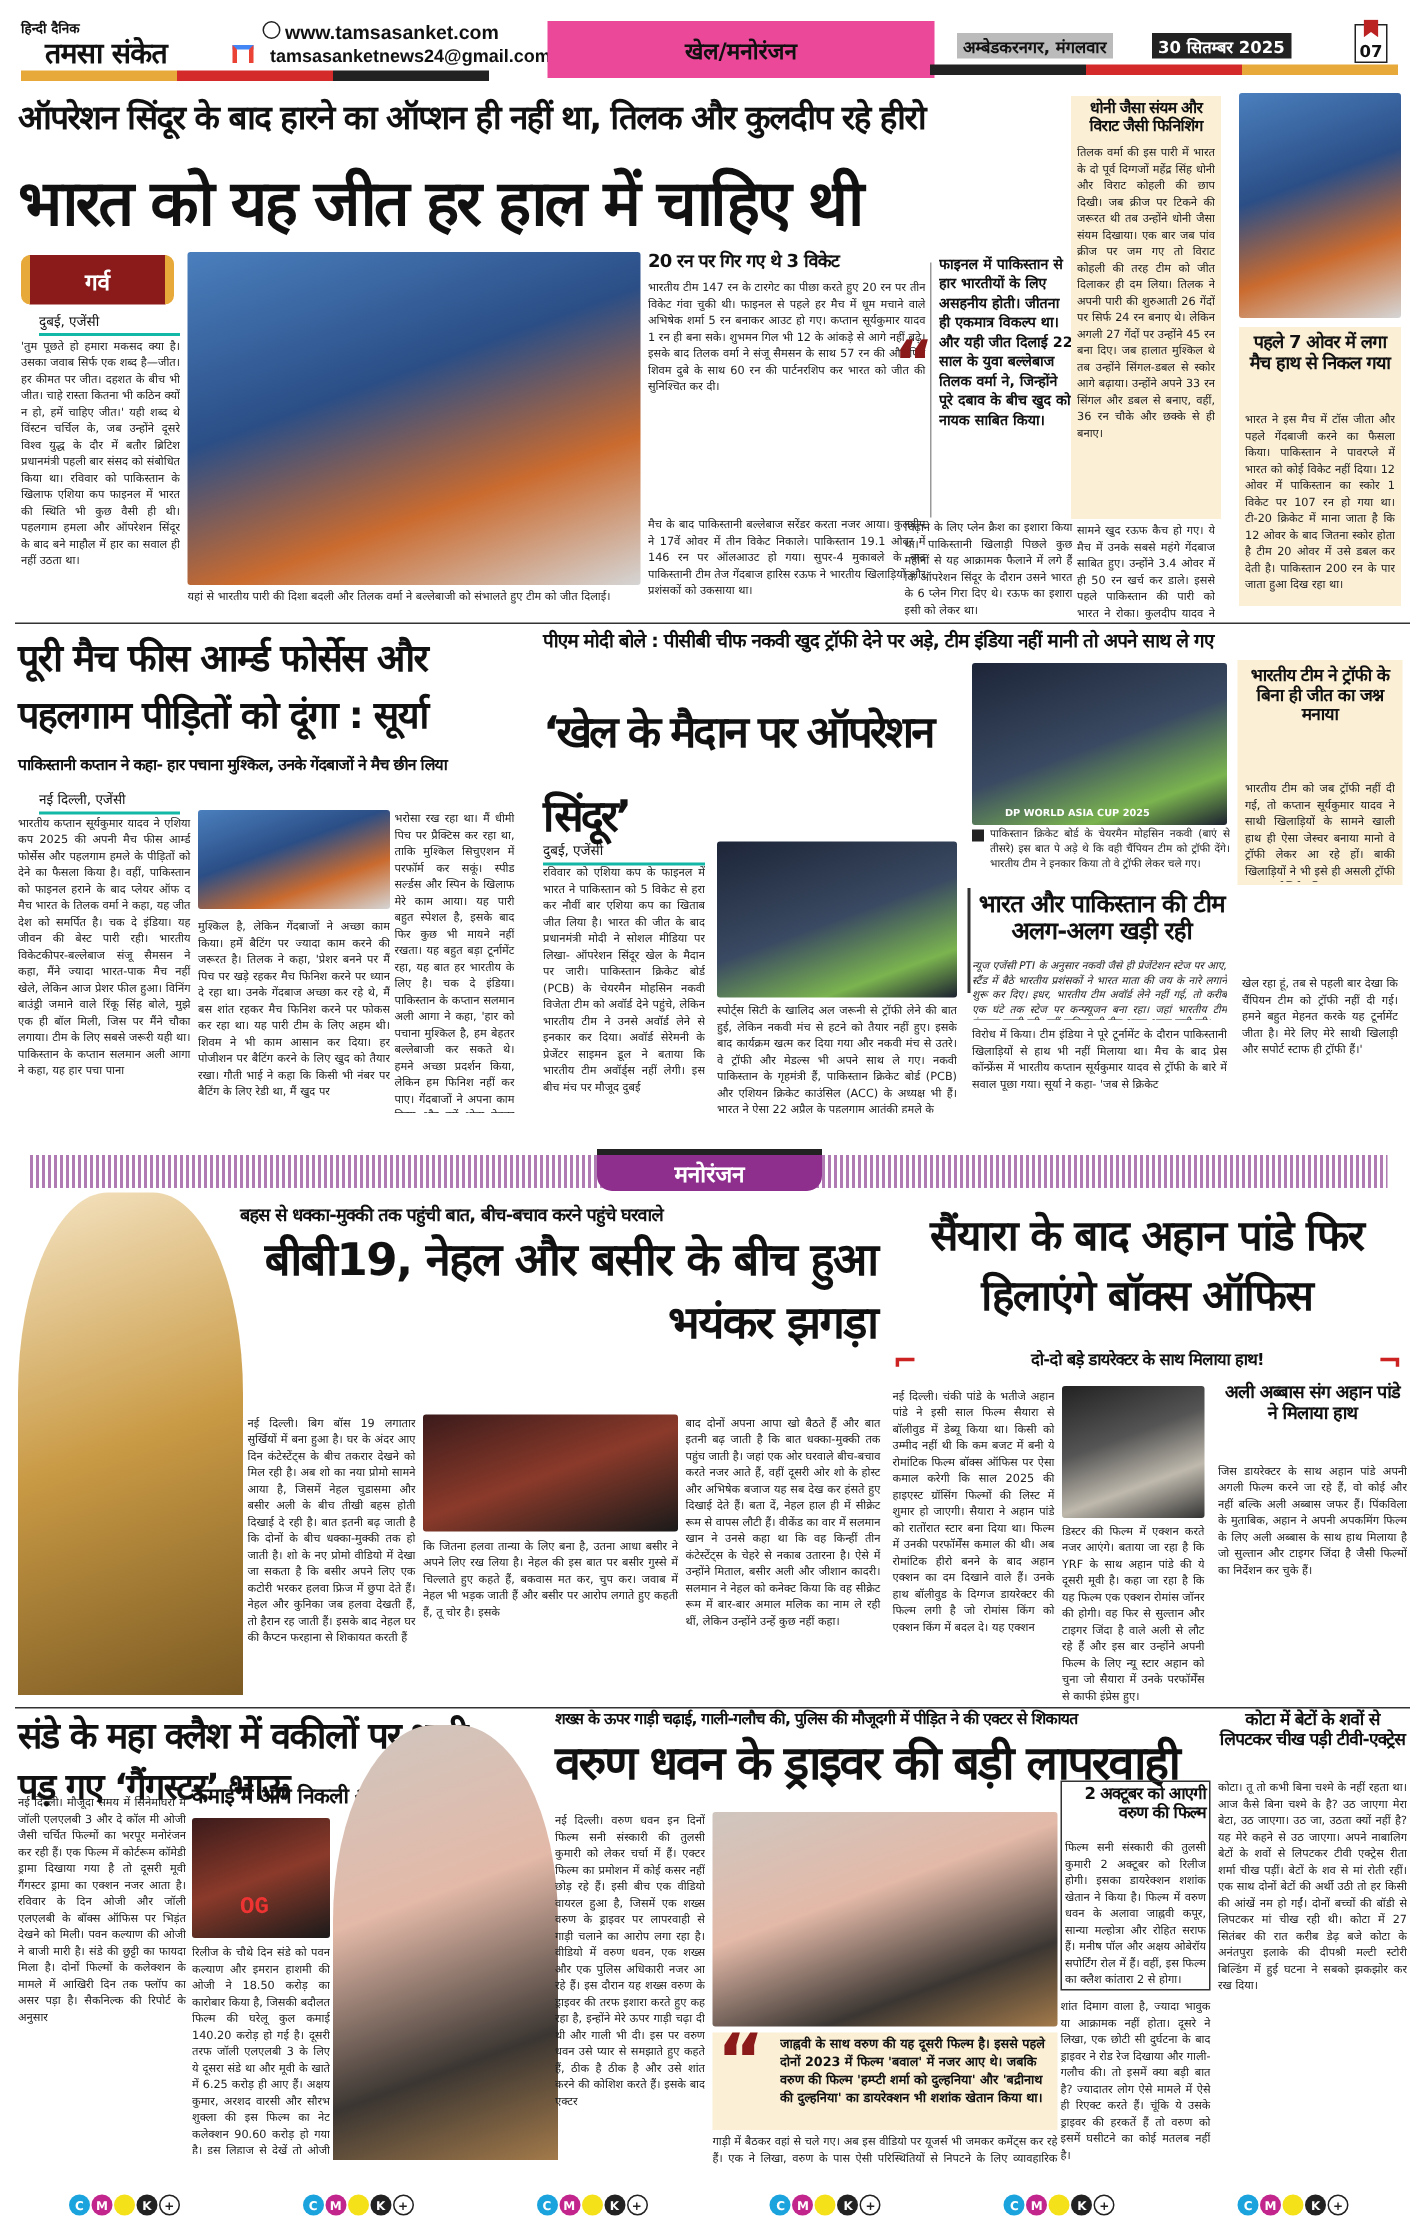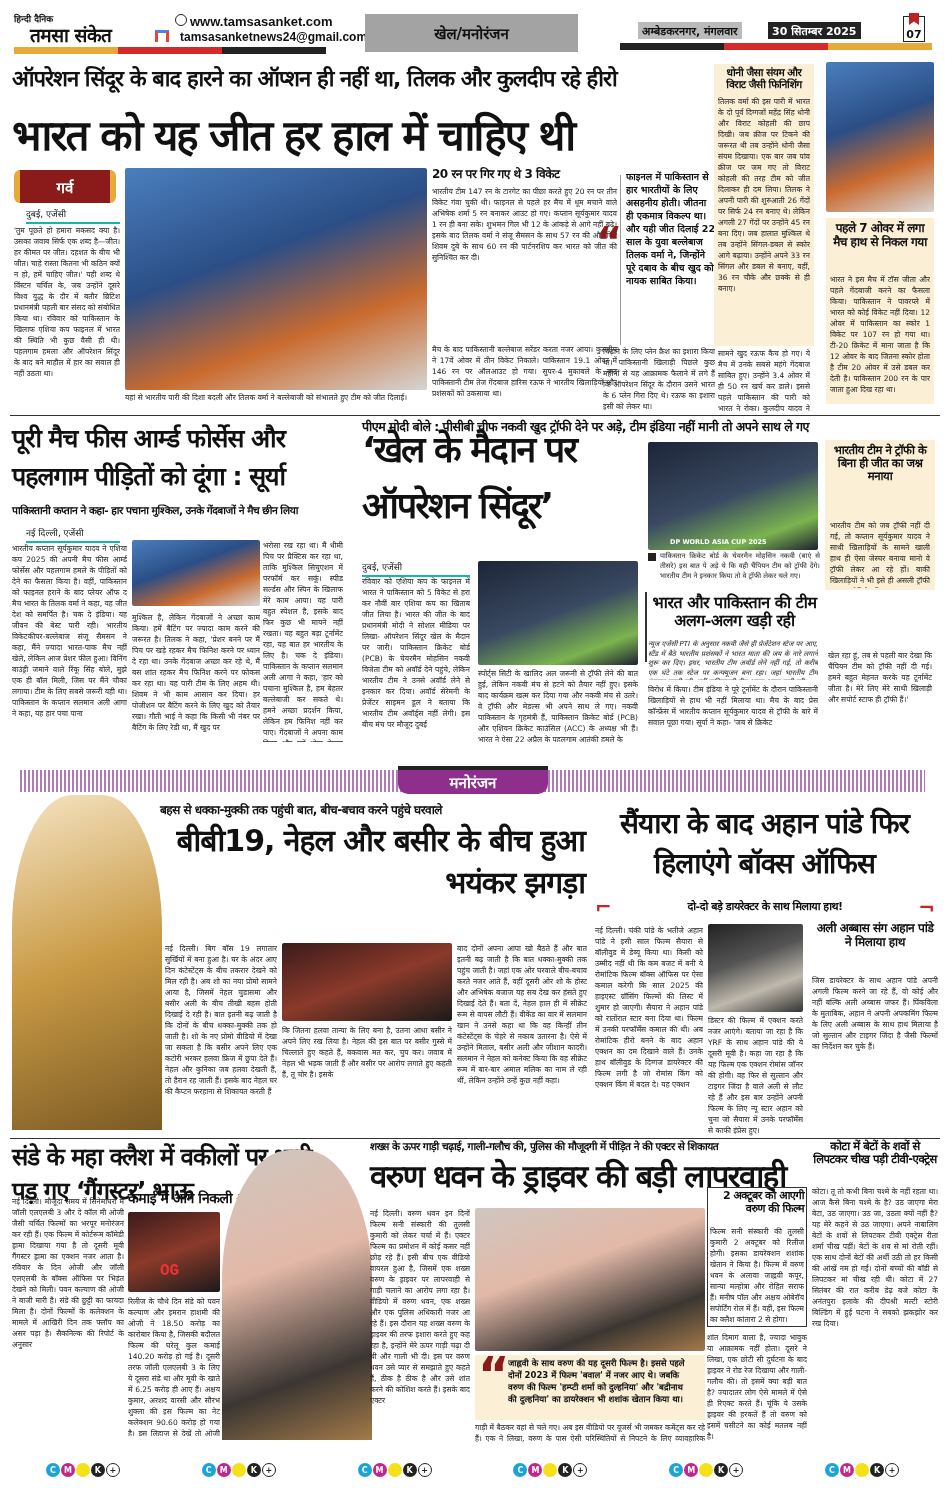--- a/index.html
+++ b/index.html
@@ -6,21 +6,21 @@
 body{width:945px;height:1488px;background:#fff;font-family:"DejaVu Sans",sans-serif;color:#111;position:relative;overflow:hidden}
 .abs{position:absolute}
 .masthead{left:0;top:0;width:945px;height:55px}
 .brand-small{left:14px;top:12px;font-size:9px;font-weight:bold}
 .brand-big{left:30px;top:22px;font-size:19px;font-weight:bold;letter-spacing:-0.5px}
 .gmail{left:155px;top:30px;width:14px;height:12px;border:3px solid #ea4335;border-top-color:#4285f4;border-bottom:none}
 .web{left:175px;top:14px;font-size:13px;font-weight:bold;font-family:"Liberation Sans",sans-serif}
 .globe{left:175px;top:14px;width:12px;height:12px;border:1.5px solid #222;border-radius:50%}
 .mail{left:180px;top:30px;font-size:12px;font-weight:bold;font-family:"Liberation Sans",sans-serif}
 .strip{height:7px}
-.section-tag{left:365px;top:14px;width:213px;height:38px;background:#a3a3a3;font-size:15px;font-weight:bold;display:flex;align-items:center;justify-content:center}
+.section-tag{left:365px;top:14px;width:258px;height:38px;background:#ec4899;font-size:15px;font-weight:bold;display:flex;align-items:center;justify-content:center}
 .loc{left:638px;top:22px;background:#bbb;font-size:11px;font-weight:bold;padding:1px 4px}
 .date{left:768px;top:22px;background:#222;color:#fff;font-size:11px;font-weight:bold;padding:1px 4px}
 .pageno{left:903px;top:16px;width:22px;height:26px;border:1.5px solid #222;font-size:11px;font-weight:bold;display:flex;align-items:flex-end;justify-content:center}
 .bookmark{left:909px;top:13px;width:10px;height:12px;background:#b22;clip-path:polygon(0 0,100% 0,100% 100%,50% 70%,0 100%)}
 .kicker{left:12px;top:62px;font-size:22px;font-weight:bold;letter-spacing:-1px}
 .headline{left:12px;top:105px;font-size:42px;font-weight:bold;letter-spacing:-2px}
 .garv{left:14px;top:170px;width:102px;height:33px;background:#8b1a1a;color:#fff;font-size:15px;font-weight:bold;display:flex;align-items:center;justify-content:center;border-radius:6px;border-left:6px solid #e8a93b;border-right:6px solid #e8a93b}
 .dateline{font-size:9px;border-bottom:2px solid #14b8a6;padding-bottom:2px}
 .body{font-size:7.5px;line-height:11px;color:#222;text-align:justify;overflow:hidden}
 .photo{background:linear-gradient(160deg,#4a7fbd,#2b4e86 40%,#ca6b2f 70%,#d5d5d5);border-radius:2px}
@@ -95,21 +95,21 @@
 <div class="abs" style="left:10px;top:415px;width:930px;height:1px;background:#333"></div>
 <div class="abs sub-h" style="left:12px;top:420px;width:345px;font-size:25px;line-height:38px;letter-spacing:-1px">पूरी मैच फीस आर्म्ड फोर्सेस और पहलगाम पीड़ितों को दूंगा : सूर्या</div>
 <div class="abs sub-h" style="left:12px;top:504px;width:345px;font-size:10.5px">पाकिस्तानी कप्तान ने कहा- हार पचाना मुश्किल, उनके गेंदबाजों ने मैच छीन लिया</div>
 <div class="abs dateline" style="left:26px;top:526px;width:94px">नई दिल्ली, एजेंसी</div>
 <div class="abs body" style="left:12px;top:543px;width:115px;height:200px">भारतीय कप्तान सूर्यकुमार यादव ने एशिया कप 2025 की अपनी मैच फीस आर्म्ड फोर्सेस और पहलगाम हमले के पीड़ितों को देने का फैसला किया है। वहीं, पाकिस्तान को फाइनल हराने के बाद प्लेयर ऑफ द मैच भारत के तिलक वर्मा ने कहा, यह जीत देश को समर्पित है। चक दे इंडिया। यह जीवन की बेस्ट पारी रही। भारतीय विकेटकीपर-बल्लेबाज संजू सैमसन ने कहा, मैंने ज्यादा भारत-पाक मैच नहीं खेले, लेकिन आज प्रेशर फील हुआ। विनिंग बाउंड्री जमाने वाले रिंकू सिंह बोले, मुझे एक ही बॉल मिली, जिस पर मैंने चौका लगाया। टीम के लिए सबसे जरूरी यही था। पाकिस्तान के कप्तान सलमान अली आगा ने कहा, यह हार पचा पाना</div>
 <div class="abs photo" style="left:132px;top:540px;width:128px;height:66px"></div>
 <div class="abs body" style="left:132px;top:612px;width:128px;height:130px">मुश्किल है, लेकिन गेंदबाजों ने अच्छा काम किया। हमें बैटिंग पर ज्यादा काम करने की जरूरत है। तिलक ने कहा, 'प्रेशर बनने पर मैं पिच पर खड़े रहकर मैच फिनिश करने पर ध्यान दे रहा था। उनके गेंदबाज अच्छा कर रहे थे, मैं बस शांत रहकर मैच फिनिश करने पर फोकस कर रहा था। यह पारी टीम के लिए अहम थी। शिवम ने भी काम आसान कर दिया। हर पोजीशन पर बैटिंग करने के लिए खुद को तैयार रखा। गौती भाई ने कहा कि किसी भी नंबर पर बैटिंग के लिए रेडी था, मैं खुद पर</div>
 <div class="abs body" style="left:263px;top:540px;width:80px;height:202px">भरोसा रख रहा था। मैं धीमी पिच पर प्रैक्टिस कर रहा था, ताकि मुश्किल सिचुएशन में परफॉर्म कर सकूं। स्पीड सर्ल्डस और स्पिन के खिलाफ मेरे काम आया। यह पारी बहुत स्पेशल है, इसके बाद फिर कुछ भी मायने नहीं रखता। यह बहुत बड़ा टूर्नामेंट रहा, यह बात हर भारतीय के लिए है। चक दे इंडिया। पाकिस्तान के कप्तान सलमान अली आगा ने कहा, 'हार को पचाना मुश्किल है, हम बेहतर बल्लेबाजी कर सकते थे। हमने अच्छा प्रदर्शन किया, लेकिन हम फिनिश नहीं कर पाए। गेंदबाजों ने अपना काम किया और हमें थोड़ा बेहतर करते तो नतीजा कुछ और होता।</div>
 
 <div class="abs sub-h" style="left:362px;top:420px;width:575px;font-size:12.5px">पीएम मोदी बोले : पीसीबी चीफ नकवी खुद ट्रॉफी देने पर अड़े, टीम इंडिया नहीं मानी तो अपने साथ ले गए</div>
-<div class="abs sub-h" style="left:362px;top:422px;width:290px;font-size:36px;line-height:56px;letter-spacing:-2px">‘खेल के मैदान पर ऑपरेशन सिंदूर’</div>
+<div class="abs sub-h" style="left:362px;top:460px;width:290px;font-size:29px;line-height:56px;letter-spacing:-2px">‘खेल के मैदान पर ऑपरेशन सिंदूर’</div>
 <div class="abs photo dark" style="left:648px;top:442px;width:170px;height:108px"></div>
 <div class="abs" style="left:670px;top:538px;font-size:6.5px;color:#fff;font-weight:bold">DP WORLD ASIA CUP 2025</div>
 <div class="abs" style="left:648px;top:553px;width:8px;height:8px;background:#222"></div>
 <div class="abs body" style="left:660px;top:551px;width:160px;height:34px;font-size:7px;line-height:10px">पाकिस्तान क्रिकेट बोर्ड के चेयरमैन मोहसिन नकवी (बाएं से तीसरे) इस बात पे अड़े थे कि वही चैंपियन टीम को ट्रॉफी देंगे। भारतीय टीम ने इनकार किया तो वे ट्रॉफी लेकर चले गए।</div>
 
 <div class="abs dateline" style="left:362px;top:560px;width:108px">दुबई, एजेंसी</div>
 <div class="abs body" style="left:362px;top:576px;width:108px;height:166px">रविवार को एशिया कप के फाइनल में भारत ने पाकिस्तान को 5 विकेट से हरा कर नौवीं बार एशिया कप का खिताब जीत लिया है। भारत की जीत के बाद प्रधानमंत्री मोदी ने सोशल मीडिया पर लिखा- ऑपरेशन सिंदूर खेल के मैदान पर जारी। पाकिस्तान क्रिकेट बोर्ड (PCB) के चेयरमैन मोहसिन नकवी विजेता टीम को अवॉर्ड देने पहुंचे, लेकिन भारतीय टीम ने उनसे अवॉर्ड लेने से इनकार कर दिया। अवॉर्ड सेरेमनी के प्रेजेंटर साइमन डूल ने बताया कि भारतीय टीम अवॉर्ड्स नहीं लेगी। इस बीच मंच पर मौजूद दुबई</div>
 <div class="abs photo dark" style="left:478px;top:561px;width:160px;height:104px"></div>
 <div class="abs body" style="left:478px;top:668px;width:160px;height:74px">स्पोर्ट्स सिटी के खालिद अल जरूनी से ट्रॉफी लेने की बात हुई, लेकिन नकवी मंच से हटने को तैयार नहीं हुए। इसके बाद कार्यक्रम खत्म कर दिया गया और नकवी मंच से उतरे। वे ट्रॉफी और मेडल्स भी अपने साथ ले गए। नकवी पाकिस्तान के गृहमंत्री हैं, पाकिस्तान क्रिकेट बोर्ड (PCB) और एशियन क्रिकेट काउंसिल (ACC) के अध्यक्ष भी हैं। भारत ने ऐसा 22 अप्रैल के पहलगाम आतंकी हमले के</div>
 
@@ -154,21 +154,21 @@
 <div class="abs" style="left:160px;top:1262px;font-size:16px;color:#e33;font-weight:bold;font-family:Liberation Mono, monospace">OG</div>
 <div class="abs body" style="left:128px;top:1296px;width:92px;height:140px">रिलीज के चौथे दिन संडे को पवन कल्याण और इमरान हाशमी की ओजी ने 18.50 करोड़ का कारोबार किया है, जिसकी बदौलत फिल्म की घरेलू कुल कमाई 140.20 करोड़ हो गई है। दूसरी तरफ जॉली एलएलबी 3 के लिए ये दूसरा संडे था और मूवी के खाते में 6.25 करोड़ ही आए हैं। अक्षय कुमार, अरशद वारसी और सौरभ शुक्ला की इस फिल्म का नेट कलेक्शन 90.60 करोड़ हो गया है। इस लिहाज से देखें तो ओजी जोकि पवन कल्याण के लिए एक एंटर के तौर पर बड़ी कामयाबी है।</div>
 <div class="abs photo pink" style="left:222px;top:1150px;width:150px;height:290px;border-radius:45% 45% 0 0"></div>
 
 <div class="abs sub-h" style="left:370px;top:1140px;width:420px;font-size:10.5px">शख्स के ऊपर गाड़ी चढ़ाई, गाली-गलौच की, पुलिस की मौजूदगी में पीड़ित ने की एक्टर से शिकायत</div>
 <div class="abs sub-h" style="left:370px;top:1153px;width:440px;font-size:31px;line-height:46px;letter-spacing:-1.5px">वरुण धवन के ड्राइवर की बड़ी लापरवाही</div>
 <div class="abs body" style="left:370px;top:1208px;width:100px;height:230px">नई दिल्ली। वरुण धवन इन दिनों फिल्म सनी संस्कारी की तुलसी कुमारी को लेकर चर्चा में हैं। एक्टर फिल्म का प्रमोशन में कोई कसर नहीं छोड़ रहे हैं। इसी बीच एक वीडियो वायरल हुआ है, जिसमें एक शख्स वरुण के ड्राइवर पर लापरवाही से गाड़ी चलाने का आरोप लगा रहा है। वीडियो में वरुण धवन, एक शख्स और एक पुलिस अधिकारी नजर आ रहे हैं। इस दौरान यह शख्स वरुण के ड्राइवर की तरफ इशारा करते हुए कह रहा है, इन्होंने मेरे ऊपर गाड़ी चढ़ा दी थी और गाली भी दी। इस पर वरुण धवन उसे प्यार से समझाते हुए कहते हैं, ठीक है ठीक है और उसे शांत करने की कोशिश करते हैं। इसके बाद एक्टर</div>
 <div class="abs photo pink" style="left:475px;top:1208px;width:230px;height:143px"></div>
 <div class="abs boxy" style="left:475px;top:1355px;width:230px;height:65px"></div>
 <div class="abs quote-mark" style="left:478px;top:1354px;font-size:48px">“</div>
-<div class="abs quote" style="left:508px;top:1357px;width:182px;height:62px;font-size:8.5px;line-height:12px;overflow:hidden">जाह्नवी के साथ वरुण की यह दूसरी फिल्म है। इससे पहले दोनों 2023 में फिल्म 'बवाल' में नजर आए थे। जबकि वरुण की फिल्म 'हम्प्टी शर्मा को दुल्हनिया' और 'बद्रीनाथ की दुल्हनिया' का डायरेक्शन भी शशांक खेतान किया था।</div>
+<div class="abs quote" style="left:520px;top:1357px;width:182px;height:62px;font-size:8.5px;line-height:12px;overflow:hidden">जाह्नवी के साथ वरुण की यह दूसरी फिल्म है। इससे पहले दोनों 2023 में फिल्म 'बवाल' में नजर आए थे। जबकि वरुण की फिल्म 'हम्प्टी शर्मा को दुल्हनिया' और 'बद्रीनाथ की दुल्हनिया' का डायरेक्शन भी शशांक खेतान किया था।</div>
 <div class="abs body" style="left:475px;top:1422px;width:230px;height:22px">गाड़ी में बैठकर वहां से चले गए। अब इस वीडियो पर यूजर्स भी जमकर कमेंट्स कर रहे हैं। एक ने लिखा, वरुण के पास ऐसी परिस्थितियों से निपटने के लिए व्यावहारिक समझदारी है, वह</div>
 
 <div class="abs" style="left:707px;top:1187px;width:100px;height:140px;border:1px solid #333"></div>
 <div class="abs sub-h" style="left:710px;top:1190px;width:94px;font-size:11px;text-align:right">2 अक्टूबर को आएगी वरुण की फिल्म</div>
 <div class="abs body" style="left:710px;top:1226px;width:94px;height:98px">फिल्म सनी संस्कारी की तुलसी कुमारी 2 अक्टूबर को रिलीज होगी। इसका डायरेक्शन शशांक खेतान ने किया है। फिल्म में वरुण धवन के अलावा जाह्नवी कपूर, सान्या मल्होत्रा और रोहित सराफ हैं। मनीष पॉल और अक्षय ओबेरॉय सपोर्टिंग रोल में हैं। वहीं, इस फिल्म का क्लैश कांतारा 2 से होगा।</div>
 <div class="abs body" style="left:707px;top:1332px;width:100px;height:110px">शांत दिमाग वाला है, ज्यादा भावुक या आक्रामक नहीं होता। दूसरे ने लिखा, एक छोटी सी दुर्घटना के बाद ड्राइवर ने रोड रेज दिखाया और गाली-गलौच की। तो इसमें क्या बड़ी बात है? ज्यादातर लोग ऐसे मामले में ऐसे ही रिएक्ट करते हैं। चूंकि ये उसके ड्राइवर की हरकतें हैं तो वरुण को इसमें घसीटने का कोई मतलब नहीं है।</div>
 
 <div class="abs sub-h" style="left:812px;top:1140px;width:126px;font-size:11.5px;text-align:center">कोटा में बेटों के शवों से लिपटकर चीख पड़ी टीवी-एक्ट्रेस</div>
 <div class="abs body" style="left:812px;top:1186px;width:126px;height:256px">कोटा। तू तो कभी बिना चश्मे के नहीं रहता था। आज कैसे बिना चश्मे के है? उठ जाएगा मेरा बेटा, उठ जाएगा। उठ जा, उठता क्यों नहीं है? यह मेरे कहने से उठ जाएगा। अपने नाबालिग बेटों के शवों से लिपटकर टीवी एक्ट्रेस रीता शर्मा चीख पड़ीं। बेटों के शव से मां रोती रहीं। एक साथ दोनों बेटों की अर्थी उठी तो हर किसी की आंखें नम हो गईं। दोनों बच्चों की बॉडी से लिपटकर मां चीख रही थी। कोटा में 27 सितंबर की रात करीब डेढ़ बजे कोटा के अनंतपुरा इलाके की दीपश्री मल्टी स्टोरी बिल्डिंग में हुई घटना ने सबको झकझोर कर रख दिया।</div>
 

